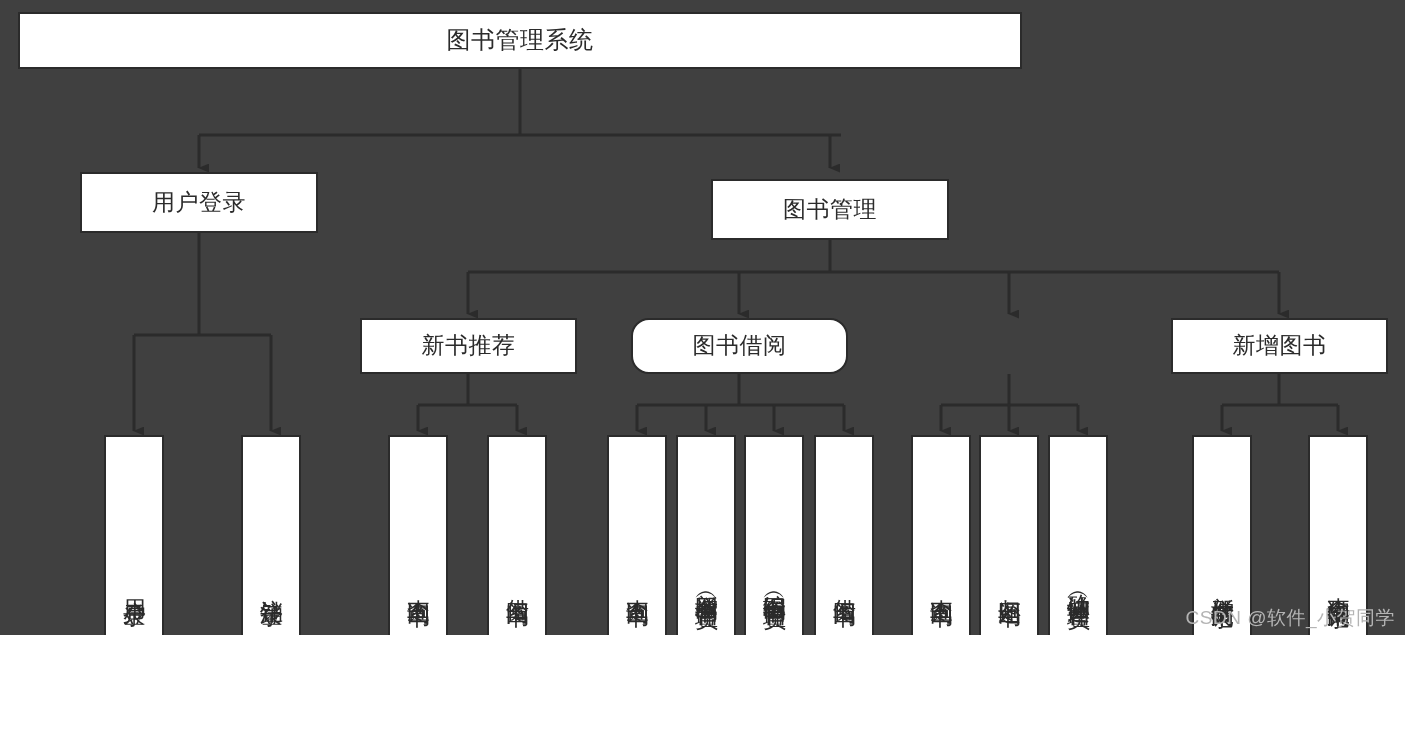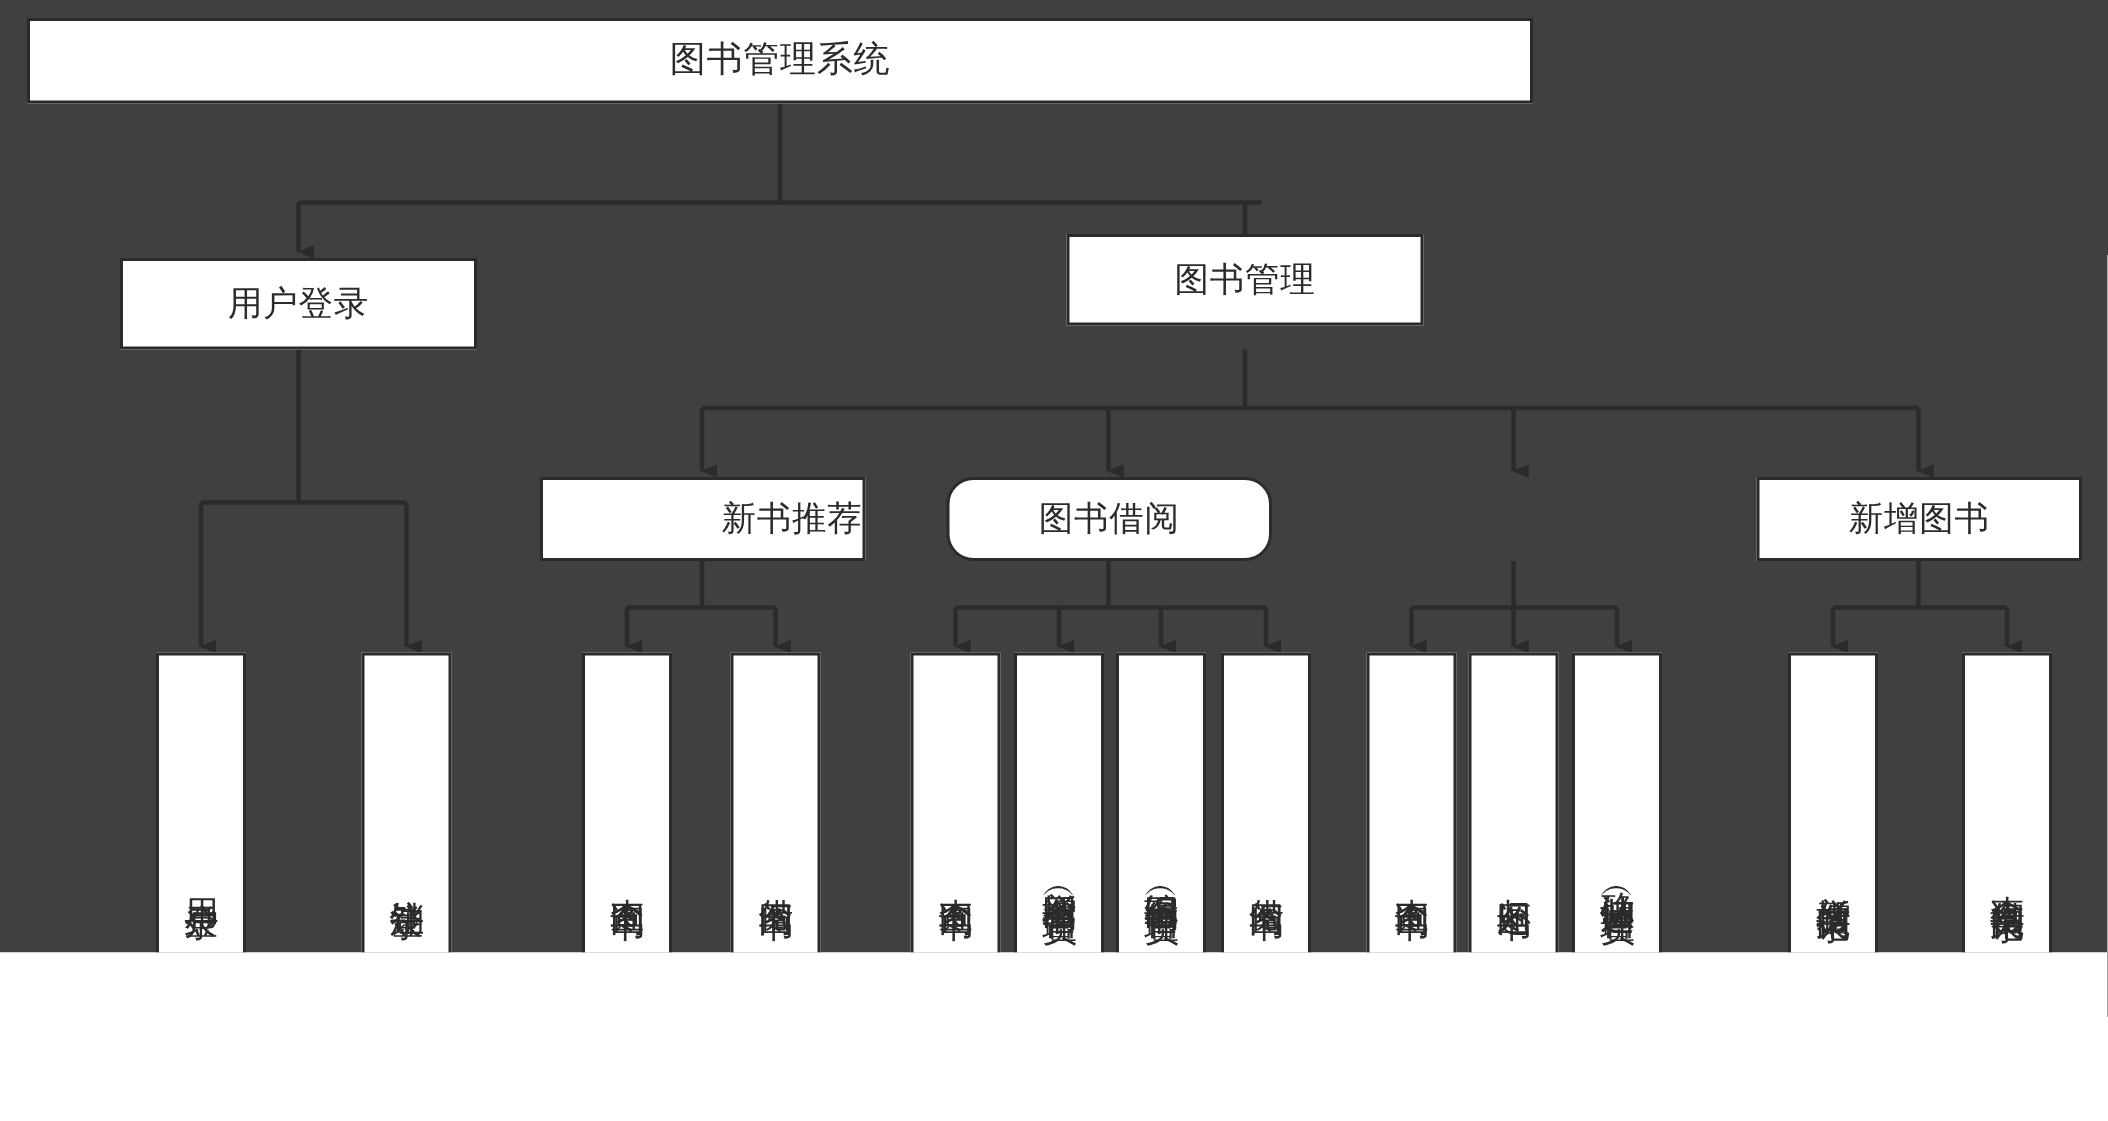--- a/index.html
+++ b/index.html
@@ -129,25 +129,25 @@
     </g>
   </svg>
 
   <div class="node horiz root" style="left:18px; top:12px; width:1004px; height:57px;">
     <span class="node-label">图书管理系统</span>
   </div>
 
   <div class="node horiz" style="left:80px; top:172px; width:238px; height:61px;">
     <span class="node-label">用户登录</span>
   </div>
-  <div class="node horiz" style="left:711px; top:156px; width:238px; height:61px;font-family:Liberation Serif, serif;">
+  <div class="node horiz" style="left:711px; top:179px; width:238px; height:61px;font-family:Liberation Serif, serif;">
     <span class="node-label">图书管理</span>
   </div>
 
-  <div class="node horiz" style="left:360px; top:318px; width:217px; height:56px;justify-content:flex-end;">
+  <div class="node horiz" style="left:360px; top:318px; width:217px; height:56px;">
     <span class="node-label">新书推荐</span>
   </div>
   <div class="node horiz" style="left:631px; top:318px; width:217px; height:56px;border-radius:18px;">
     <span class="node-label">图书借阅</span>
   </div>
   <div class="node horiz" style="left:1171px; top:318px; width:217px; height:56px;">
     <span class="node-label">新增图书</span>
   </div>
 
   <div class="node vert" style="left:104px; top:435px; width:60px; height:300px;">
@@ -187,14 +187,15 @@
     <span class="node-label">确认归还（管理员）</span>
   </div>
 
   <div class="node vert" style="left:1192px; top:435px; width:60px; height:300px;">
     <span class="node-label">新增借阅记录</span>
   </div>
   <div class="node vert" style="left:1308px; top:435px; width:60px; height:300px;">
     <span class="node-label">查询借阅记录</span>
   </div>
 
+  <div id="watermark">CSDN @软件_小贺同学</div>
 
 </div>
 
 </body></html>

